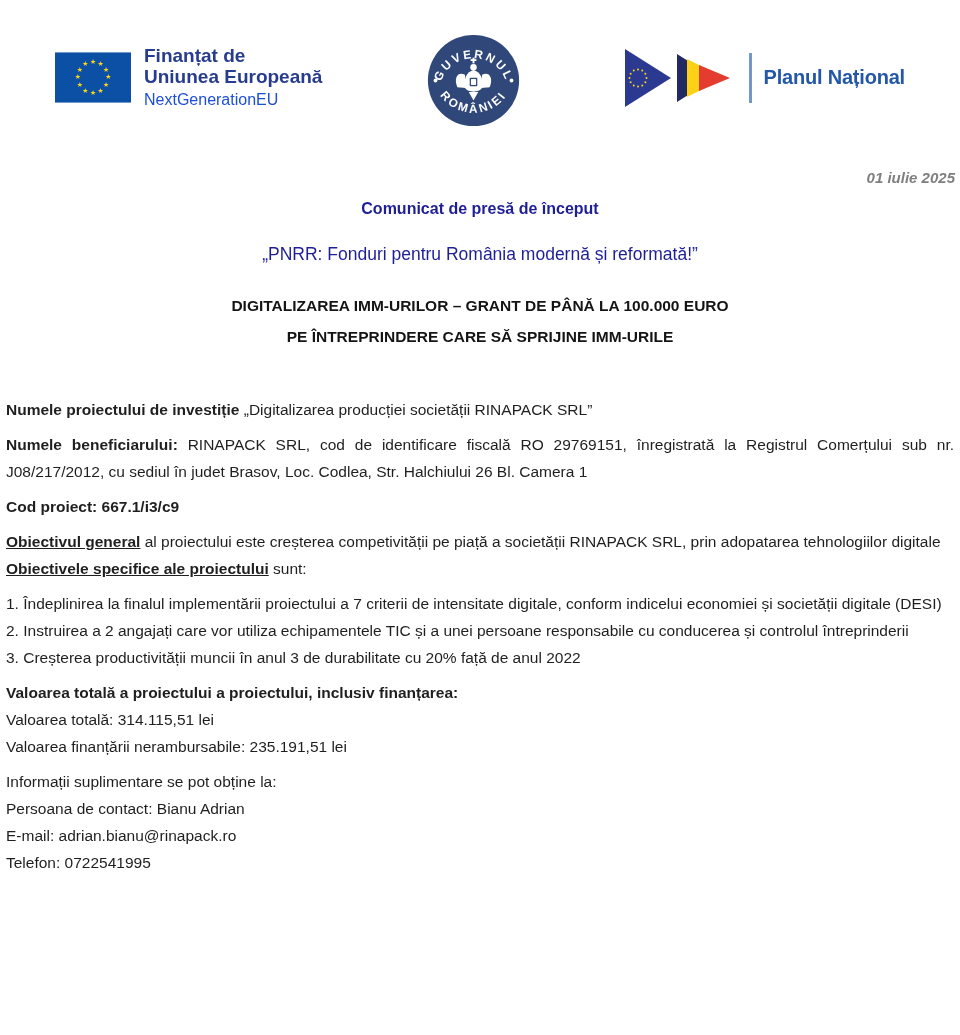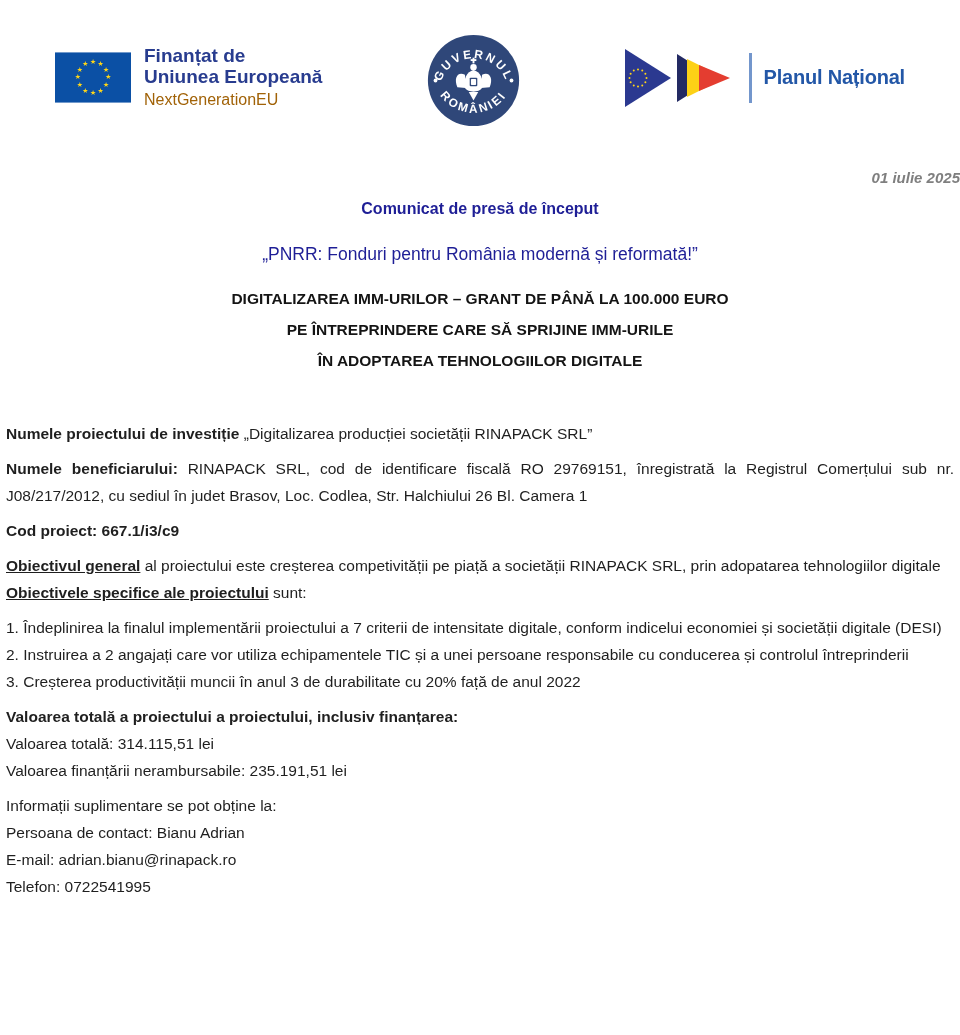--- a/index.html
+++ b/index.html
@@ -9,41 +9,41 @@
     color:#1f1f1f;overflow:hidden;position:relative;box-sizing:border-box;
   }
   
   .logo-row{
     display:flex;justify-content:space-between;align-items:center;
     padding:30px 55px 0 55px;height:95px;
   }
   .eu-logo{display:flex;align-items:center;gap:13px;}
   .eu-logo-text{display:flex;flex-direction:column;line-height:1.1;}
   .eu-line-bold{font-size:19px;font-weight:bold;color:var(--eu-text,#283c8f);}
-  .eu-line-gray{font-size:16px;color:#a16207;margin-top:3px;}
+  .eu-line-gray{font-size:16px;color:#1d4ed8;margin-top:3px;}
   .gov-logo{width:95px;height:95px;margin-top:6px;}
   .pnrr-logo{display:flex;align-items:center;gap:12px;}
   .pnrr-divider{width:3px;height:50px;background:var(--pnrr-divider,#7396cc);}
   .pnrr-text{display:flex;flex-direction:column;line-height:1.15;}
   .pnrr-line{font-size:20px;font-weight:bold;color:var(--pnrr-blue,#2357a7);letter-spacing:-0.2px;}
   
   .date-row{
-    text-align:right;margin-top:44px;
+    text-align:right;padding-right:5px;margin-top:44px;
     font-size:15px;font-weight:bold;font-style:italic;color:#7f7f7f;
   }
   .doc-title{
     text-align:center;margin-top:14px;
     font-size:16px;font-weight:bold;color:var(--navy,#1e1e96);
   }
   .doc-subtitle{
     text-align:center;margin-top:26px;
     font-size:17.5px;color:var(--navy,#1e1e96);
   }
   .doc-heading{
-    text-align:center;margin-top:18px;
+    text-align:center;margin-top:25px;
     font-size:15.5px;font-weight:bold;color:#141414;line-height:31px;
   }
   
   .doc-body{margin-top:44px;padding:0 6px;font-size:15.5px;line-height:27px;}
   .doc-body p{margin:0;}
   .doc-body p.gap{margin-bottom:8px;}
   .doc-body p.justify{text-align:justify;}
   .doc-body .b{font-weight:bold;}
   .doc-body .u{text-decoration:underline;}
 </style>
@@ -137,21 +137,20 @@
 
   <div class="date-row">01 iulie 2025</div>
 
   <div class="doc-title">Comunicat de presă de început</div>
 
   <div class="doc-subtitle">„PNRR: Fonduri pentru România modernă și reformată!”</div>
 
   <div class="doc-heading">
     <div>DIGITALIZAREA IMM-URILOR – GRANT DE PÂNĂ LA 100.000 EURO</div>
     <div>PE ÎNTREPRINDERE CARE SĂ SPRIJINE IMM-URILE</div>
-    <div>ÎN ADOPTAREA TEHNOLOGIILOR DIGITALE</div>
   </div>
 
   <div class="doc-body">
       <p class="gap"><span class="b">Numele proiectului de investiție </span><span>„Digitalizarea producției societății RINAPACK SRL”</span></p>
       <p class="justify gap"><span class="b">Numele beneficiarului: </span><span>RINAPACK SRL, cod de identificare fiscală RO 29769151, înregistrată la Registrul Comerțului sub nr. J08/217/2012, cu sediul în judet Brasov, Loc. Codlea, Str. Halchiului 26 Bl. Camera 1</span></p>
       <p class="gap"><span class="b">Cod proiect: 667.1/i3/c9</span></p>
       <p class="justify "><span class="b u">Obiectivul general</span><span> al proiectului este creșterea competivității pe piață a societății RINAPACK SRL, prin adopatarea tehnologiilor digitale</span></p>
       <p class="gap"><span class="b u">Obiectivele specifice ale proiectului</span><span> sunt:</span></p>
       <p class="justify "><span>1. Îndeplinirea la finalul implementării proiectului a 7 criterii de intensitate digitale, conform indicelui economiei și societății digitale (DESI)</span></p>
       <p class="justify "><span>2. Instruirea a 2 angajați care vor utiliza echipamentele TIC și a unei persoane responsabile cu conducerea și controlul întreprinderii</span></p>

